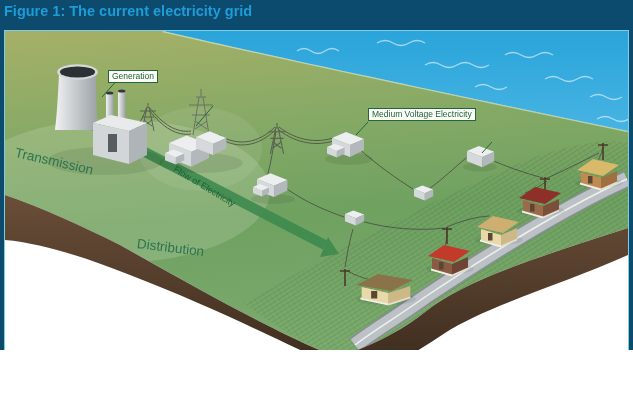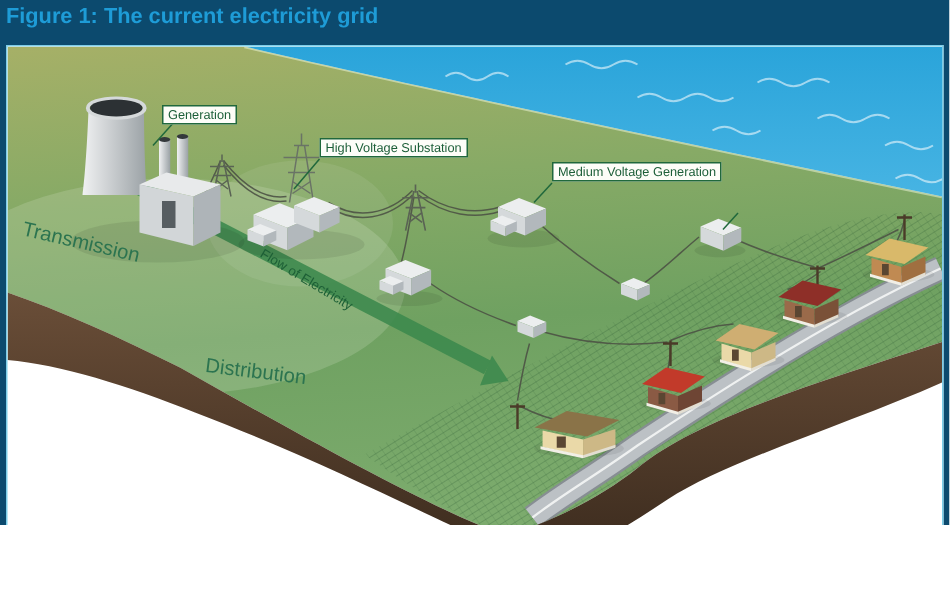--- a/index.html
+++ b/index.html
@@ -246,20 +246,19 @@
 
       <g stroke="#20683c" stroke-width="1">
         <line x1="115" y1="46" x2="97" y2="66"></line>
         <line x1="208" y1="75" x2="191" y2="95"></line>
         <line x1="363" y1="91" x2="351" y2="104"></line>
         <line x1="487" y1="111" x2="477" y2="122"></line>
       </g>
     </svg>
 
     <div class="callout" id="c-generation">Generation</div>
-    <div class="callout" id="c-hv">High Voltage Substation</div>
-    <div class="callout" id="c-mv">Medium Voltage Generation</div>
+    <div class="callout" id="c-mv">Medium Voltage Electricity</div>
 
     <div class="terrain-label" id="t-transmission">Transmission</div>
     <div class="terrain-label" id="t-distribution">Distribution</div>
     <div class="flow-label" id="t-flow">Flow of Electricity</div>
   </div>
 </div>
 
 </body></html>

